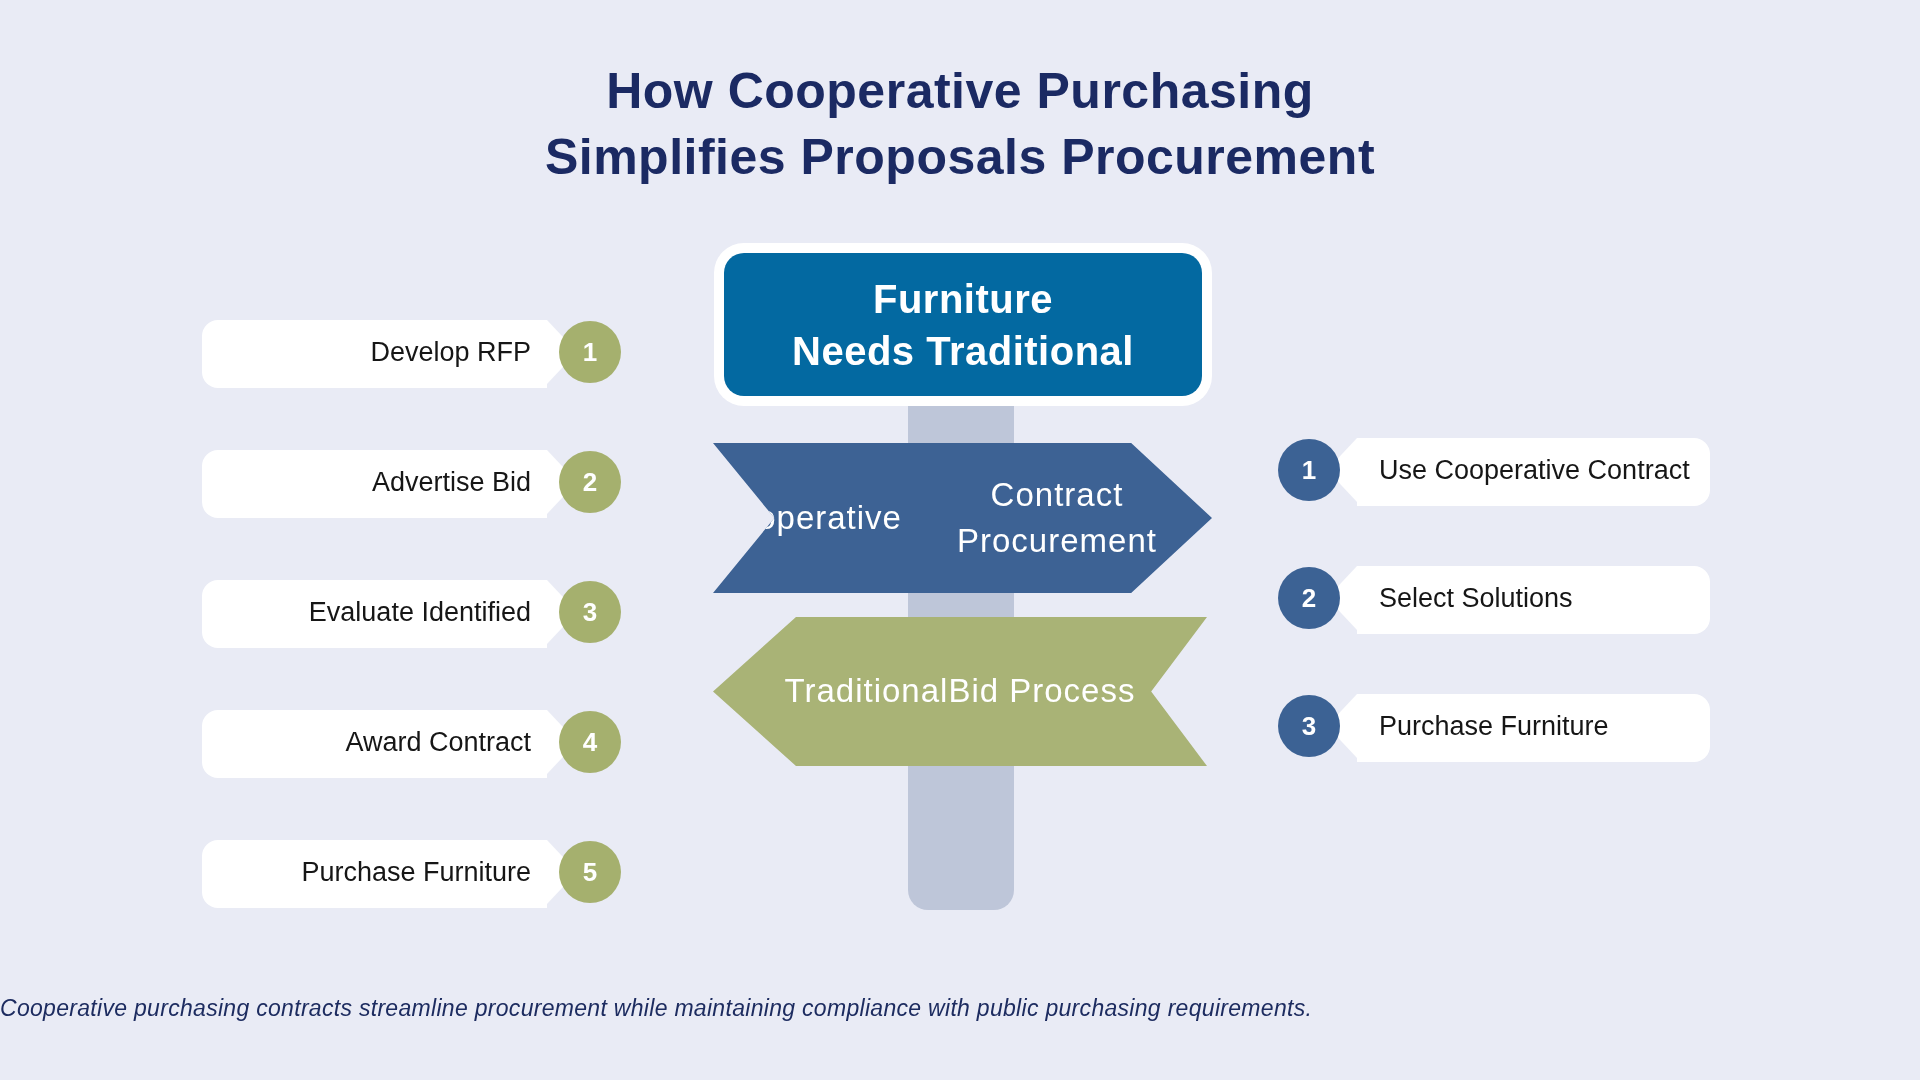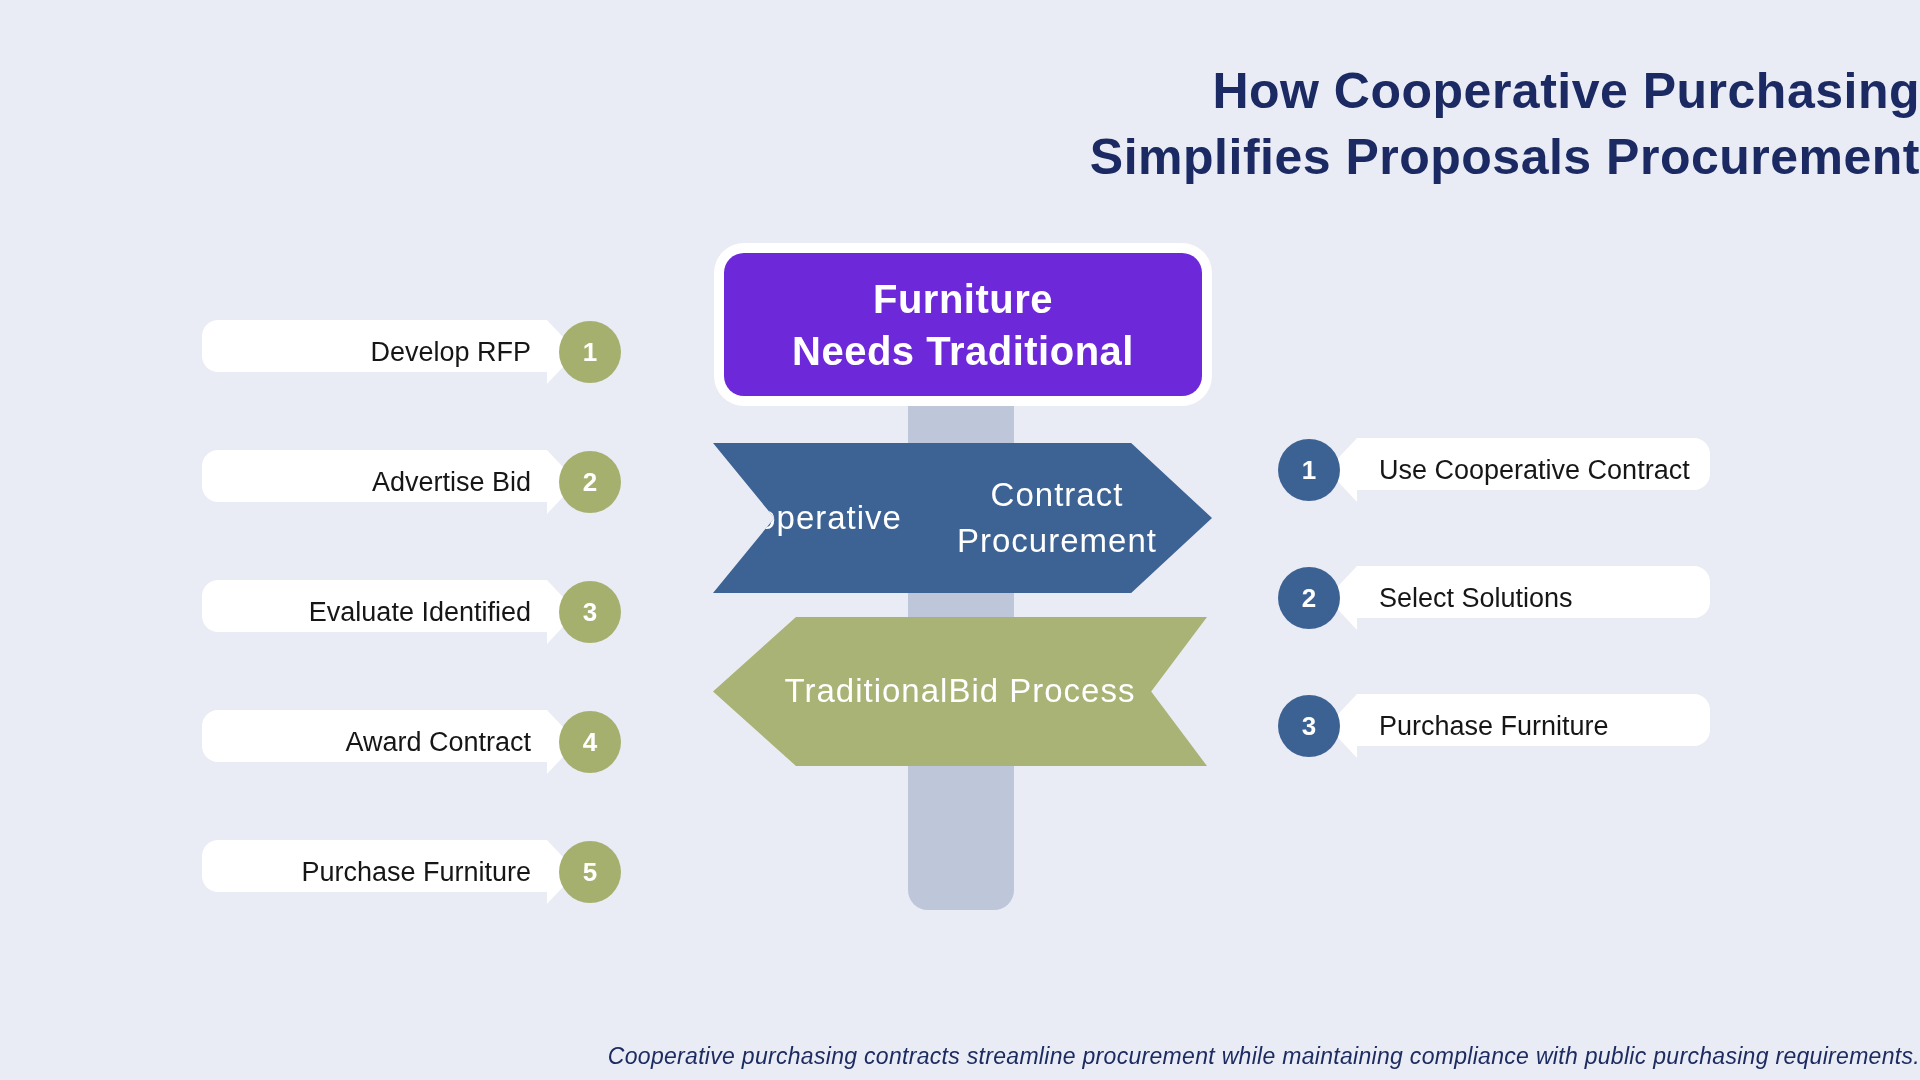--- a/index.html
+++ b/index.html
@@ -8,35 +8,35 @@
     font-family:"Liberation Sans", sans-serif;
     background:#e9ebf5;
     position:relative;
     overflow:hidden;
   }
   .canvas { position:absolute; left:0; top:0; width:1920px; height:1080px; }
 
   
   .title {
     position:absolute; top:58px; left:0; width:100%;
-    text-align:right; font-weight:bold; font-size:50px; line-height:66px;
+    text-align:center; font-weight:bold; font-size:50px; line-height:66px;
     color:#1b2a63; letter-spacing:0.5px;
   }
 
   
   .post {
     position:absolute; left:908px; top:365px; width:106px; height:545px;
     background:#bec6d9; border-radius:20px; z-index:1;
   }
   .sign-header {
     position:absolute; left:714px; top:243px; width:498px; height:163px;
     background:#ffffff; border-radius:30px; padding:10px; z-index:3;
   }
   .sign-header-inner {
-    width:100%; height:100%; background:#6d28d9; border-radius:20px;
+    width:100%; height:100%; background:#0369a1; border-radius:20px;
     display:flex; flex-direction:column; align-items:center; justify-content:center;
     color:#ffffff; font-weight:bold; font-size:40px; line-height:1.3;
     letter-spacing:0.5px; text-align:center;
   }
   .arrow {
     position:absolute; z-index:2; display:flex; flex-direction:row;
     align-items:center; justify-content:center; color:#ffffff;
     font-size:33px; line-height:1.4; letter-spacing:1px; text-align:center;
   }
   .arrow-blue {
@@ -46,21 +46,21 @@
   .arrow-green {
     left:713px; top:617px; width:494px; height:149px; background:#a9b376;
     clip-path:polygon(16.8% 0, 100% 0, 88.7% 50%, 100% 100%, 16.8% 100%, 0 50%);
   }
 
   
   .row { position:absolute; height:64px; }
   .row-left  { left:202px; width:420px; }
   .row-right { left:1278px; width:432px; }
 
-  .pill { position:absolute; top:0; height:52px; background:#ffffff; }
+  .pill { position:absolute; top:0; height:68px; background:#ffffff; }
   .pill-left { left:0; width:345px; border-radius:16px 0 0 16px; }
   .pill-left::after {
     content:""; position:absolute; left:100%; top:0;
     border-top:32px solid transparent; border-bottom:32px solid transparent;
     border-left:30px solid #ffffff;
   }
   .pill-right { left:79px; width:353px; border-radius:0 16px 16px 0; }
   .pill-right::before {
     content:""; position:absolute; right:100%; top:0;
     border-top:32px solid transparent; border-bottom:32px solid transparent;
@@ -76,22 +76,22 @@
   .badge {
     position:absolute; top:1px; width:62px; height:62px; border-radius:50%;
     display:flex; align-items:center; justify-content:center;
     color:#ffffff; font-size:26px; font-weight:600; z-index:4;
   }
   .badge-green { left:357px; background:#a5b06e; }
   .badge-blue  { left:0;     background:#3c6294; }
 
   
   .footnote {
-    position:absolute; top:1043px; left:0; width:100%;
-    text-align:right; font-style:italic; font-size:23px; letter-spacing:0.3px;
+    position:absolute; top:995px; left:0; width:100%;
+    text-align:left; font-style:italic; font-size:23px; letter-spacing:0.3px;
     color:#1d2c60;
   }
 </style>
 </head>
 <body>
 
 <div class="canvas">
 
   <div class="title">
     <div>How Cooperative Purchasing</div>

